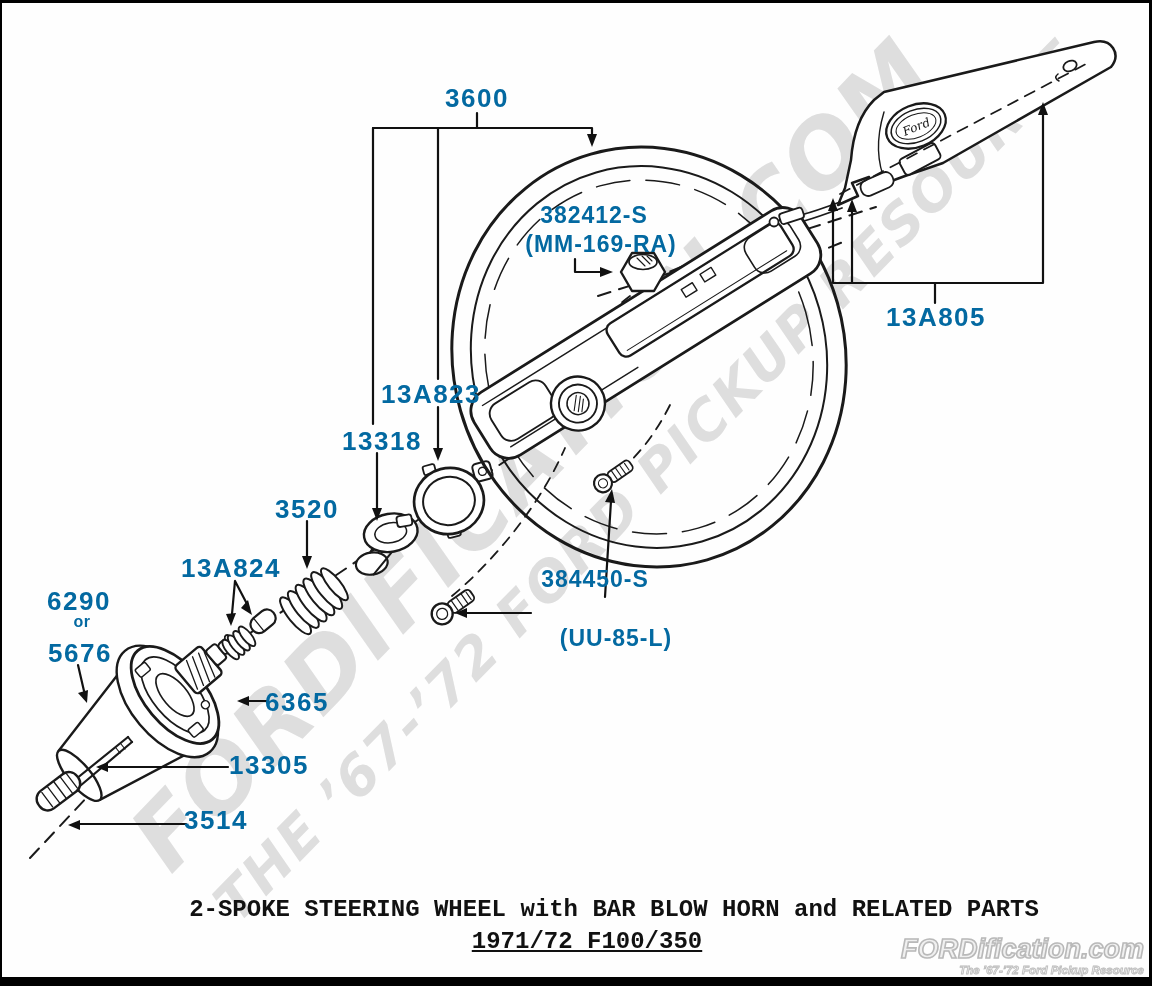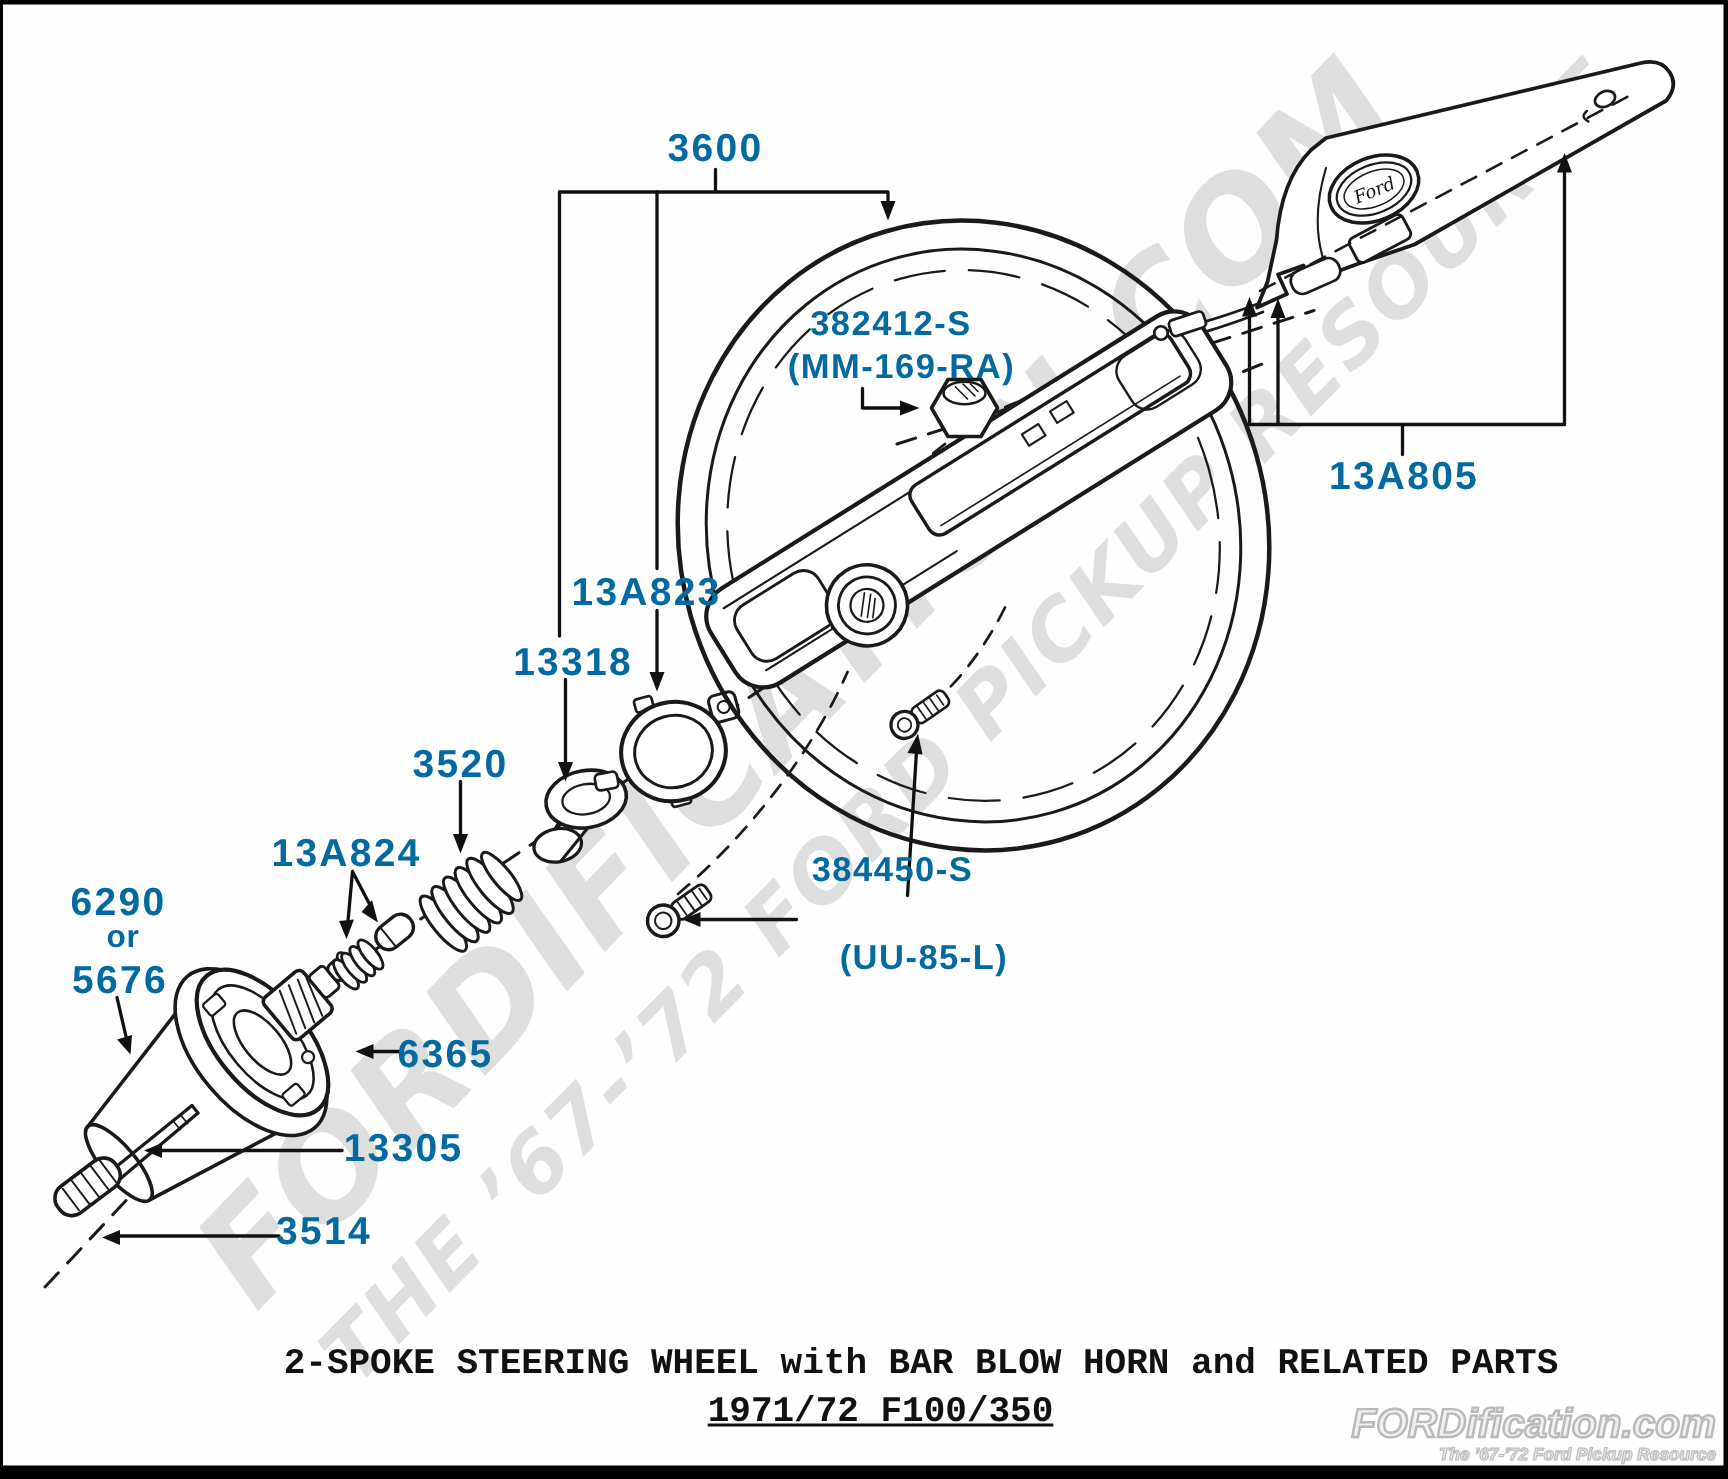--- a/index.html
+++ b/index.html
@@ -13,21 +13,21 @@
       color:#cbcbcb;opacity:.62;z-index:1;transform-origin:0 50%;letter-spacing:2px;
       font-family:"DejaVu Sans",sans-serif;}
   .wm1{left:148px;top:800px;font-size:92px;transform:rotate(-46deg);}
   .wm2{left:224px;top:880px;font-size:55px;transform:rotate(-45.5deg);}
   
   svg{position:absolute;left:0;top:0;z-index:2;}
   
   .lbl{position:absolute;transform:translateX(-50%);font-weight:bold;color:#0369a1;
        font-size:26px;letter-spacing:1.5px;z-index:3;white-space:nowrap;}
   .lbl.sm{font-size:23px;letter-spacing:1px;}
-  .lbl.xs{font-size:21px;letter-spacing:0.5px;}
+  .lbl.xs{font-size:16px;letter-spacing:0.5px;}
   
   .cap{position:absolute;transform:translateX(-50%);font-family:"Liberation Mono",monospace;
        font-weight:bold;color:#111;z-index:3;white-space:nowrap;margin-left:12px;}
   .cap1{left:602px;top:896px;font-size:24px;}
   .cap2{left:575px;top:928px;font-size:24px;text-decoration:underline;}
   
   .logo{position:absolute;right:8px;bottom:10px;text-align:right;z-index:4;
         font-style:italic;font-weight:bold;font-family:"Liberation Sans",sans-serif;}
   .logo .t{font-size:27px;color:#f0f0f0;-webkit-text-stroke:1.6px #b9b9b9;
            text-shadow:0 0 1px #c4c4c4;letter-spacing:0;line-height:1;}

